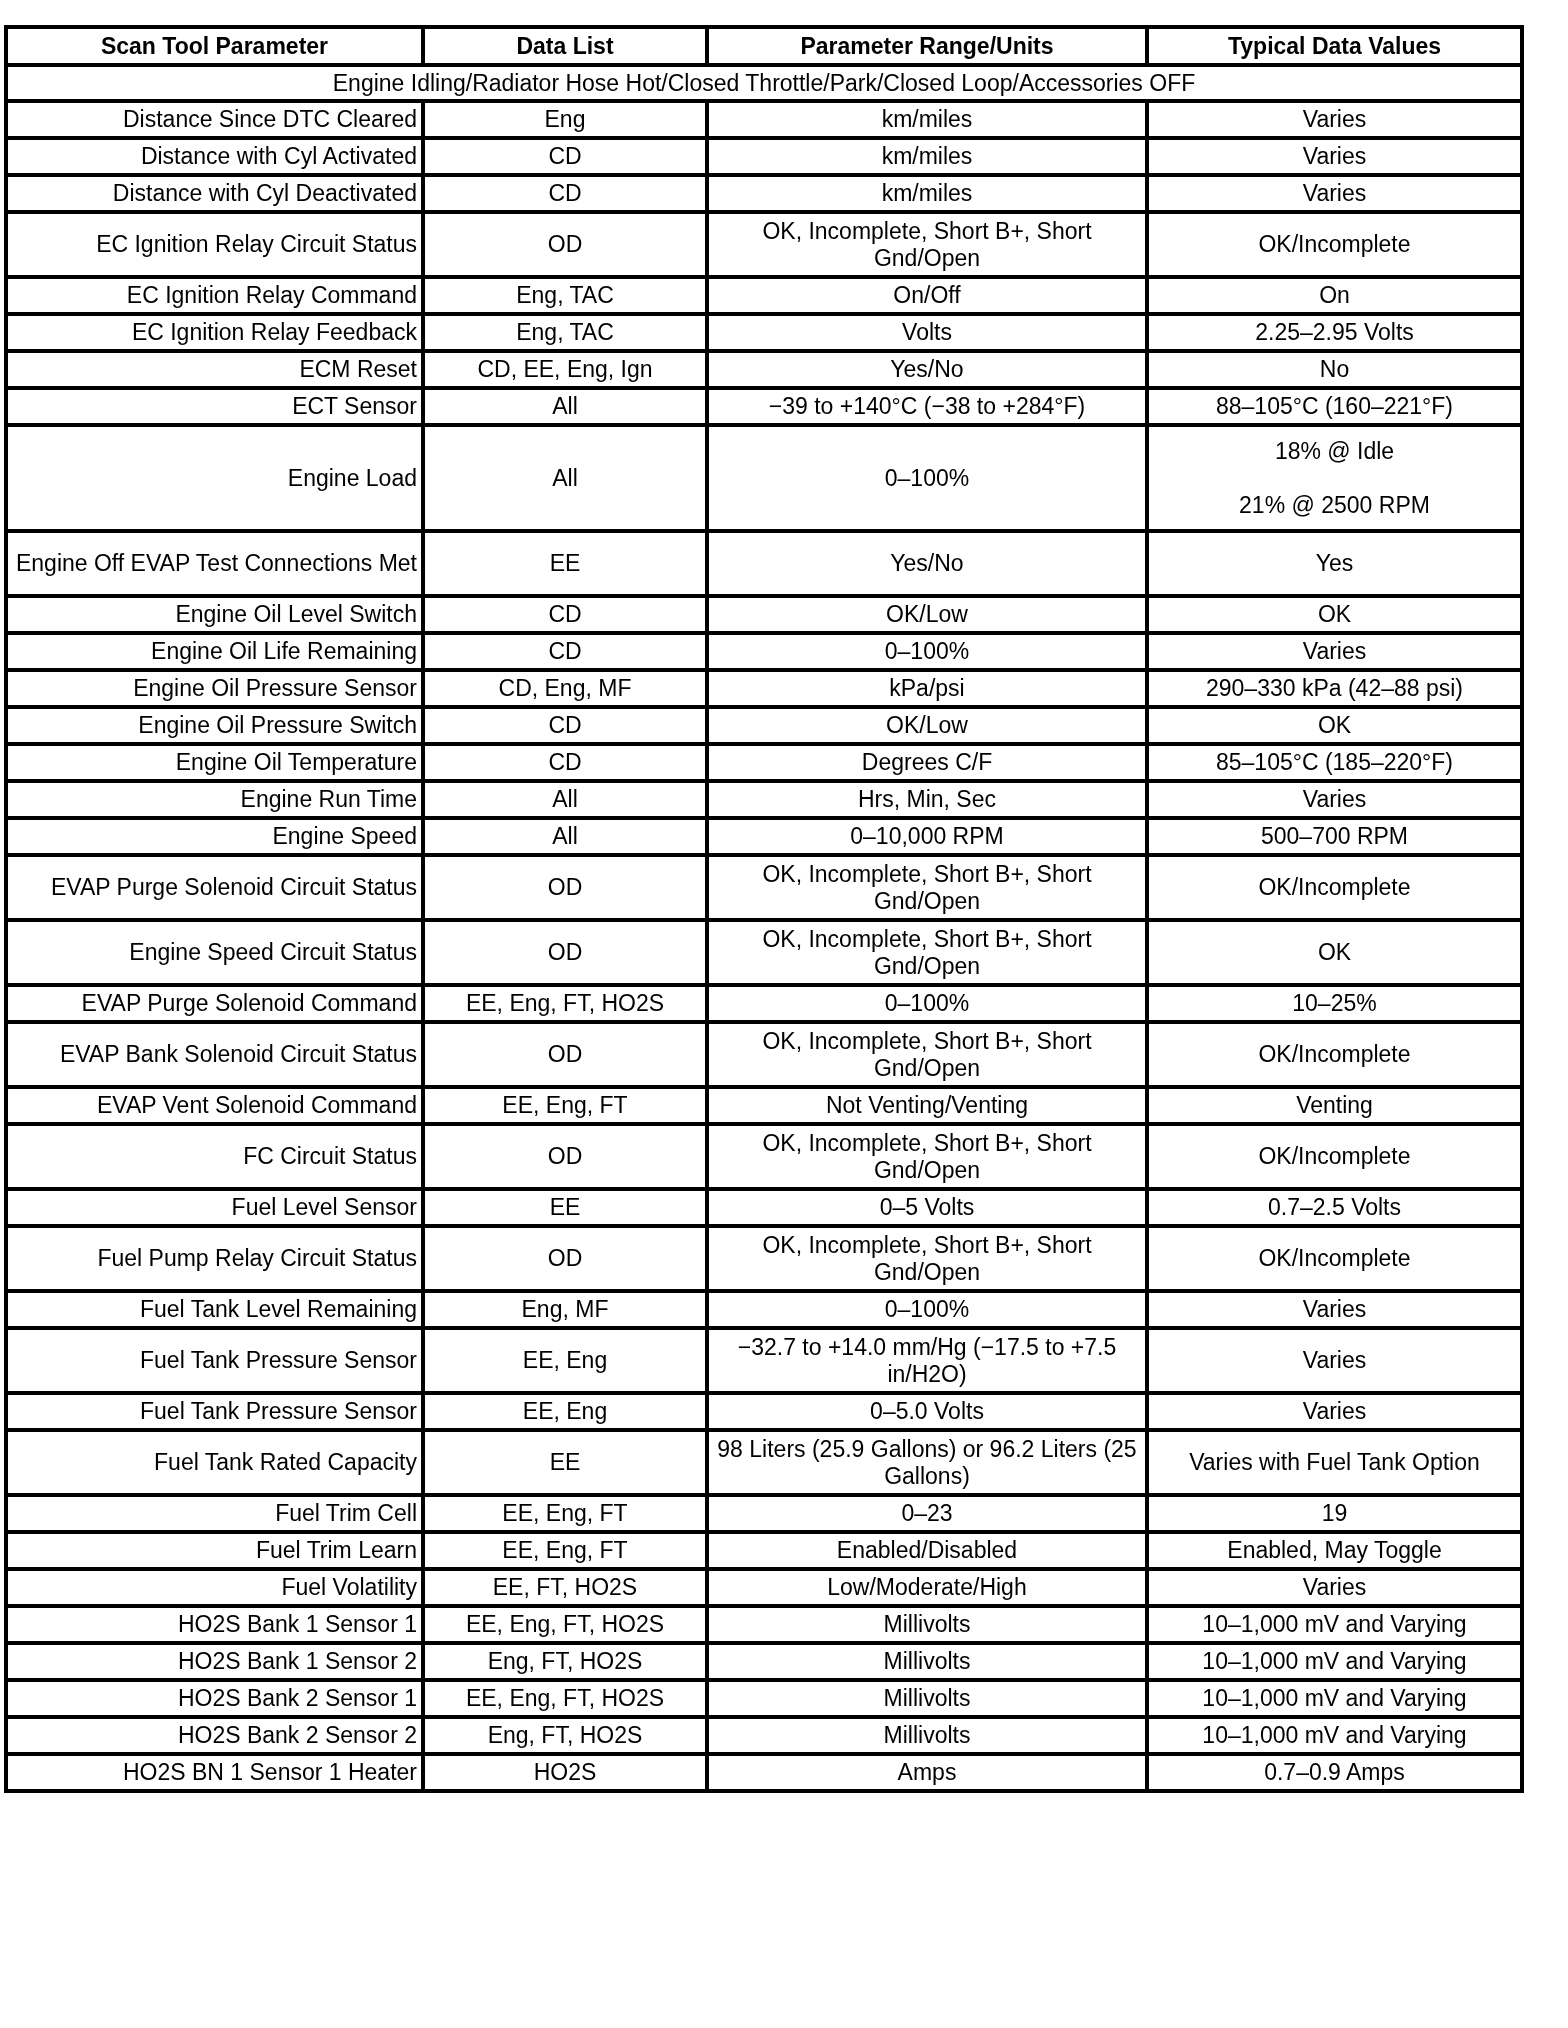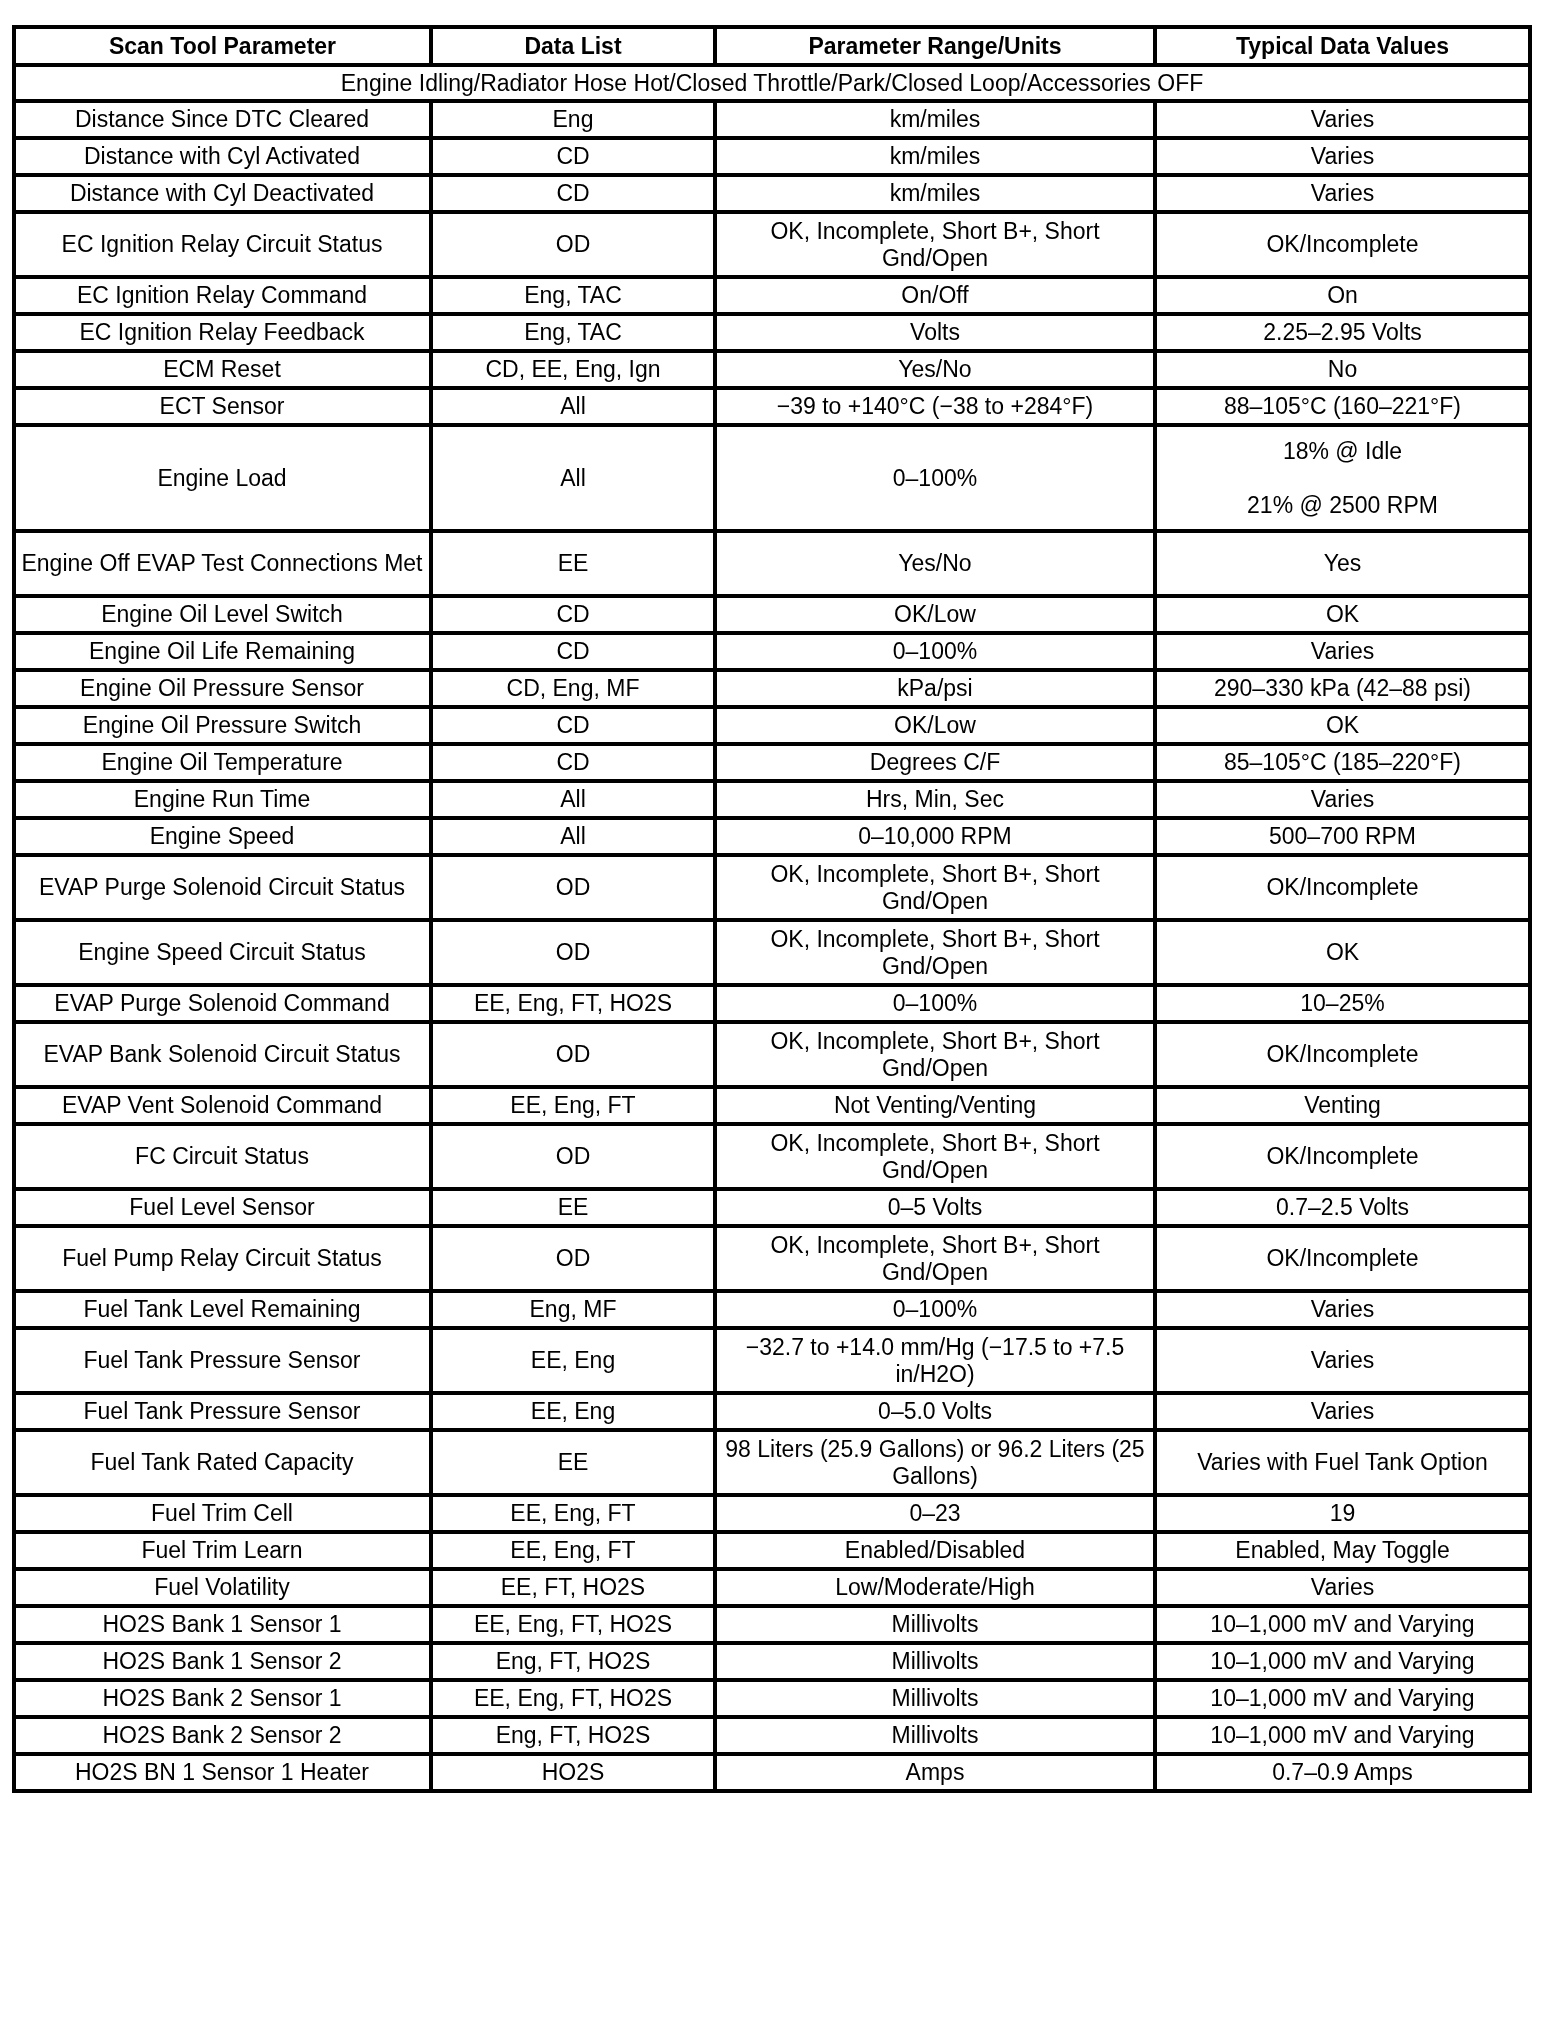--- a/index.html
+++ b/index.html
@@ -10,21 +10,21 @@
   body {
     width: 1568px;
     height: 2028px;
     position: relative;
     overflow: hidden;
     font-family: "Liberation Sans", "DejaVu Sans", sans-serif;
     color: #000000;
   }
   .doc-table {
     position: absolute;
-    left: 12px;
+    left: 4px;
     top: 25px;
     width: 1516px;
     border-collapse: collapse;
     table-layout: fixed;
     border: 4px solid #000;
   }
   .doc-table col.c1 { width: 417px; }
   .doc-table col.c2 { width: 284px; }
   .doc-table col.c3 { width: 440px; }
   .doc-table col.c4 { width: 375px; }
@@ -39,21 +39,21 @@
   }
   .doc-table th {
     font-weight: bold;
     height: 34px;
   }
   .doc-table .cond-row td {
     font-weight: normal;
     height: 32px;
   }
   .doc-table td.param {
-    text-align: center;
+    text-align: right;
     padding-left: 3px;
   }
   .doc-table tr.h1 td { height: 33px; }
   .doc-table tr.h2 td { height: 61px; }
   .doc-table tr.h3 td { height: 102px; }
   .multi-line { display: block; }
   .gap-line { display: block; height: 27px; }
 </style>
 </head>
 <body>

